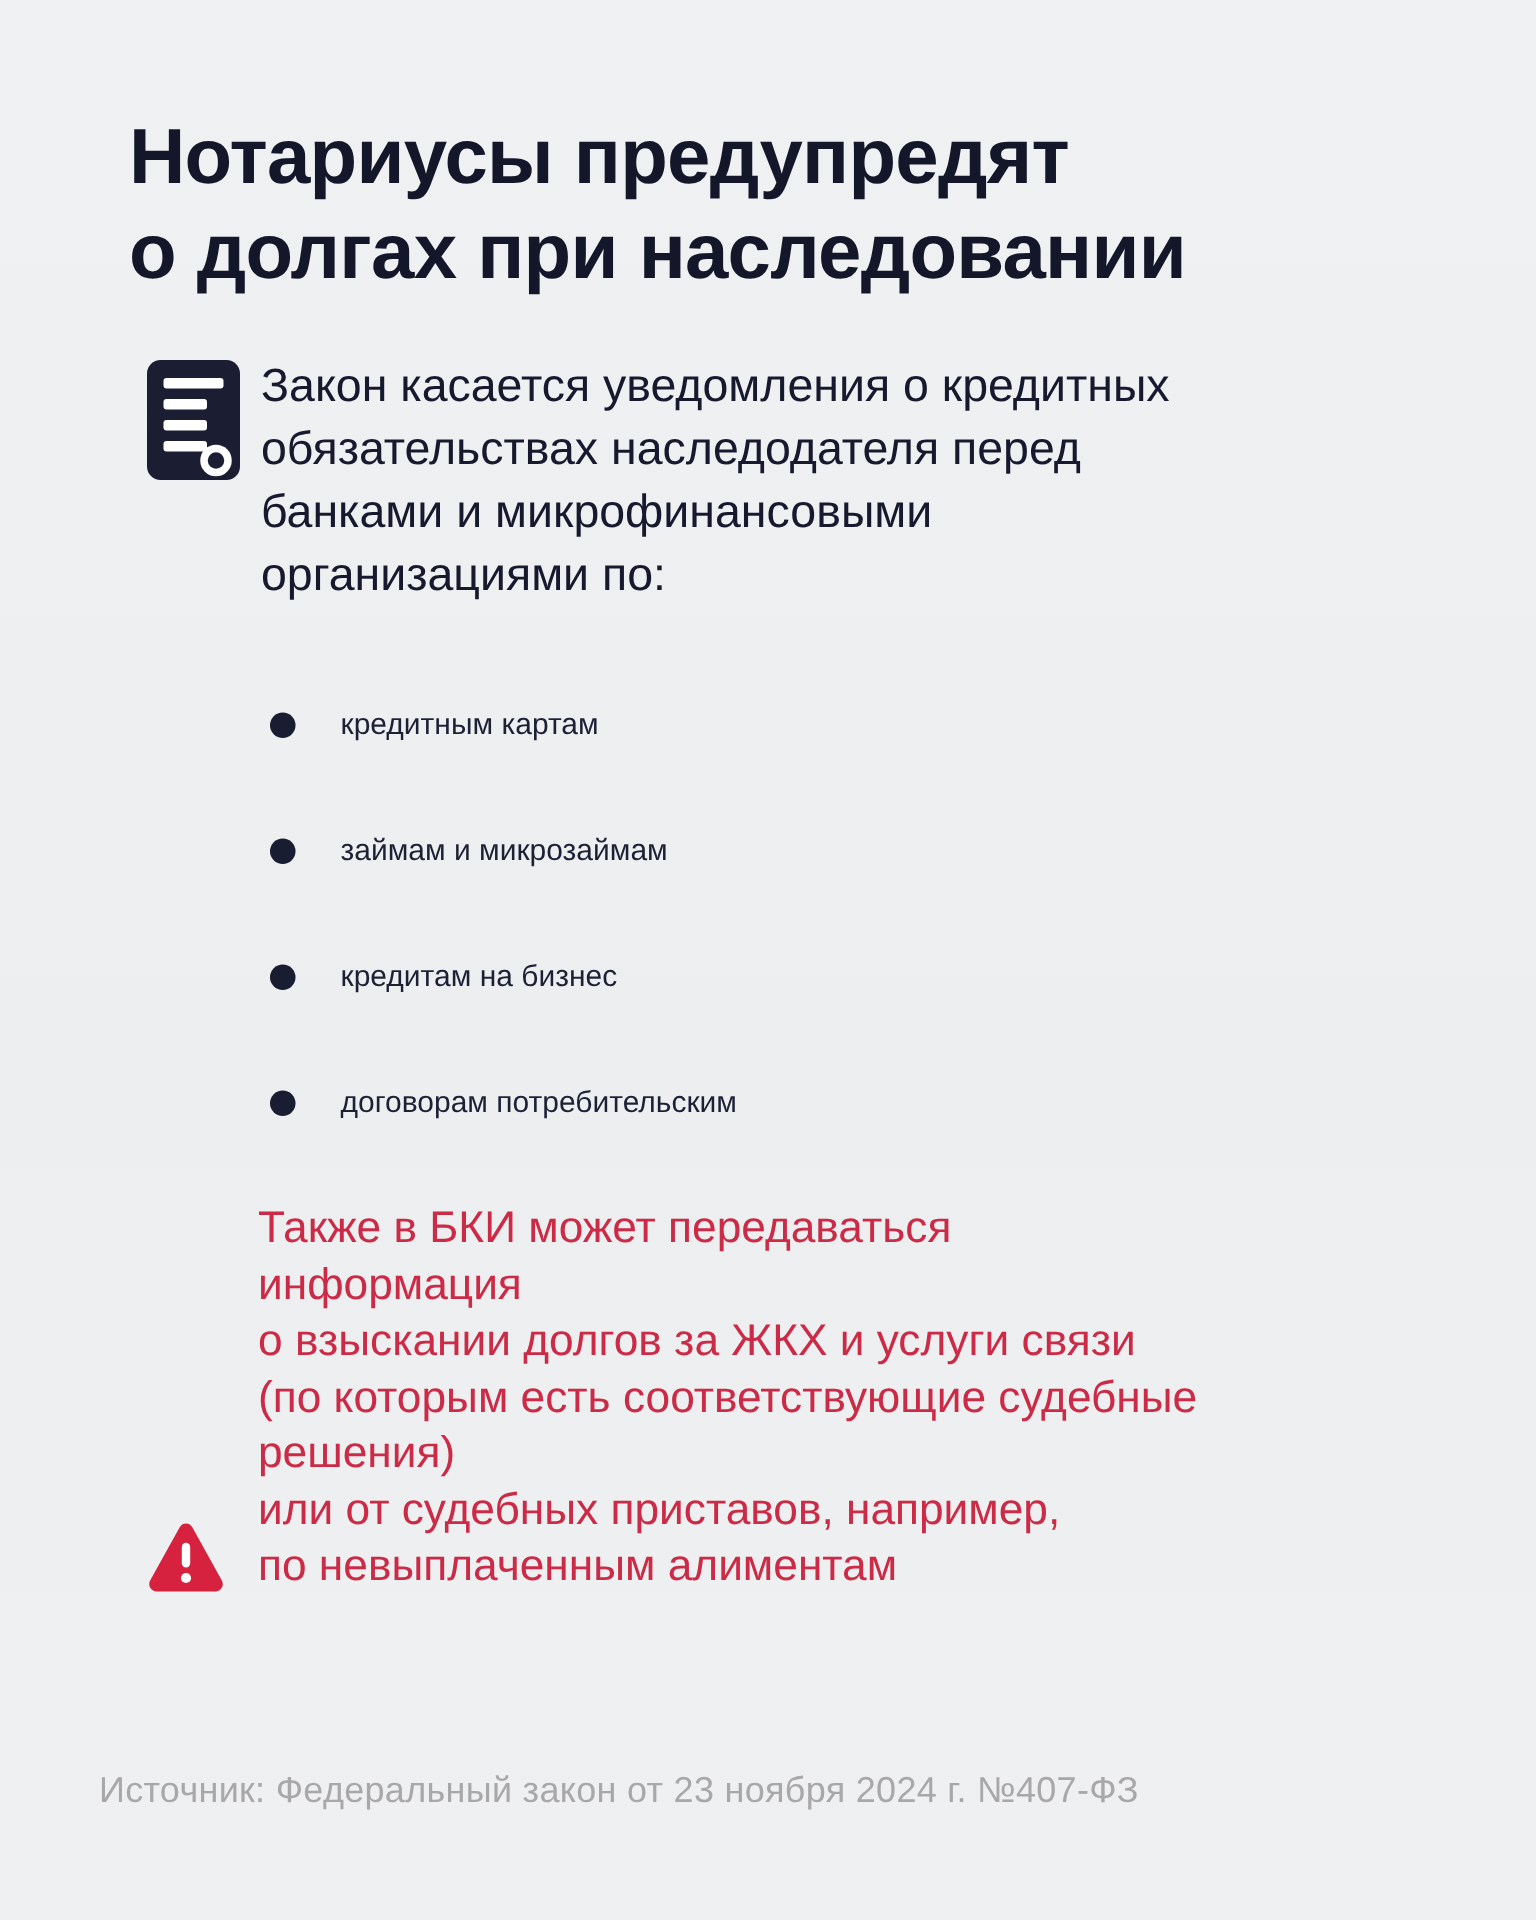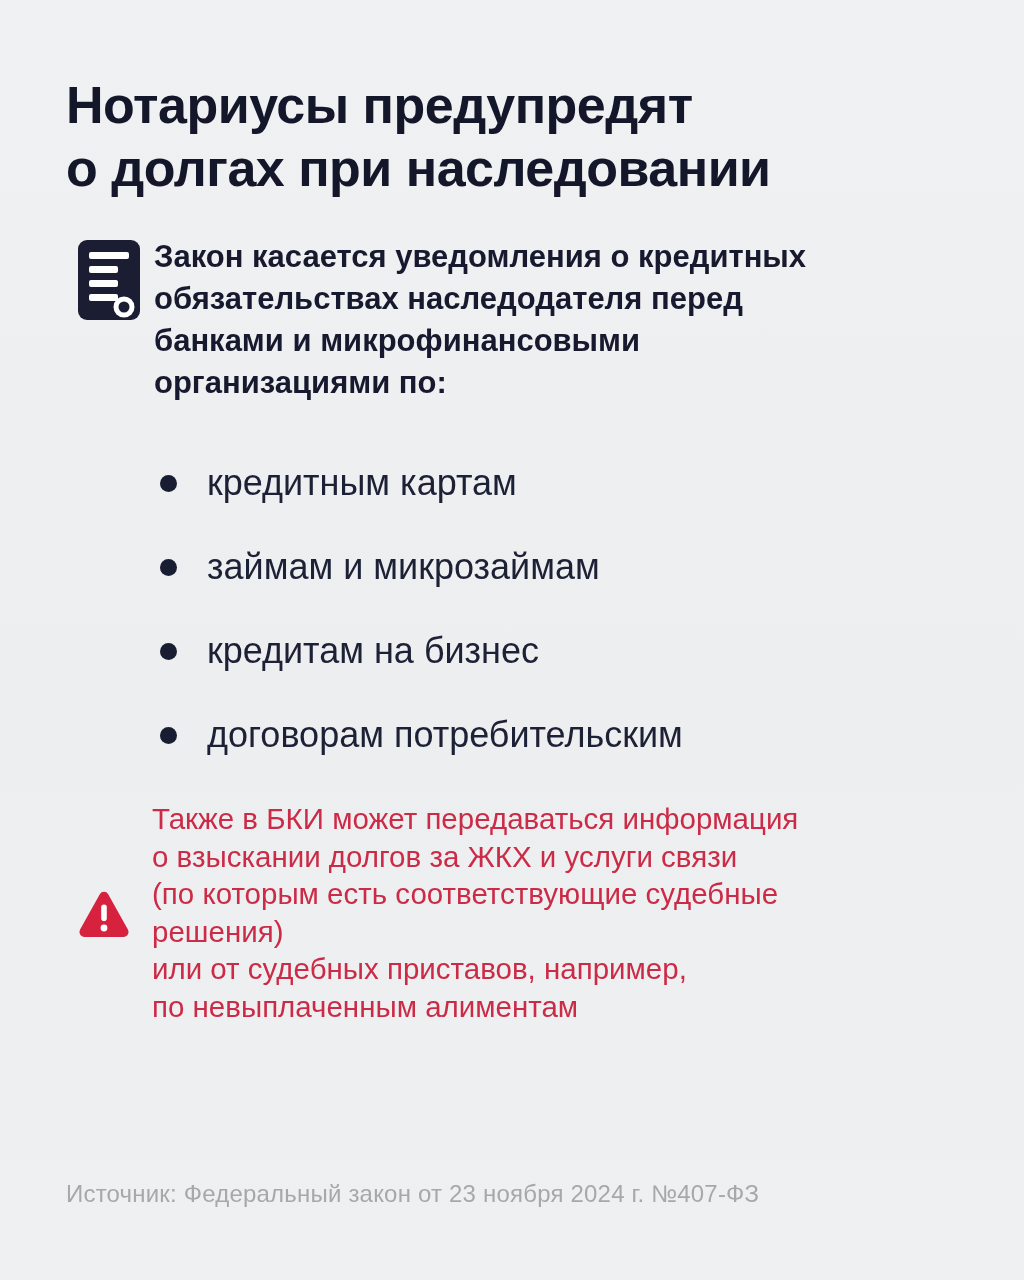--- a/index.html
+++ b/index.html
@@ -8,21 +8,21 @@
   }
   body {
     width: 1024px;
     height: 1280px;
     background: linear-gradient(180deg, #f0f1f2 0%, #edeeef 55%, #eff0f1 100%);
     font-family: "Liberation Sans", sans-serif;
     color: #14172a;
     overflow: hidden;
   }
   .container {
-    padding: 0 60px 0 66px;
+    padding: 0 60px 0 86px;
     box-sizing: border-box;
     width: 874px;
     height: 1280px;
     position: relative;
   }
   .page-title {
     margin: 0;
     padding-top: 74px;
     font-size: 52px;
     font-weight: bold;
@@ -39,50 +39,50 @@
   }
   .intro-icon {
     flex: 0 0 auto;
     width: 62px;
     height: 82px;
     margin-top: 4px;
   }
   .intro-text {
     margin: 0 0 0 14px;
     font-size: 31px;
-    font-weight: bold;
+    font-weight: normal;
     line-height: 1.36;
     color: #171a2e;
     white-space: pre-line;
   }
   .bullet-list {
     list-style: none;
     margin: 60px 0 0 0;
     padding: 0;
   }
   .bullet-item {
     position: relative;
     padding-left: 141px;
-    font-size: 36px;
+    font-size: 20px;
     line-height: 38px;
     color: #1d2136;
     margin-bottom: 46px;
   }
   .bullet-dot {
     position: absolute;
     left: 94px;
     top: 11px;
     width: 17px;
     height: 17px;
     border-radius: 50%;
     background: #191d31;
   }
   .warning-row {
     display: flex;
-    align-items: center;
+    align-items: flex-end;
     margin-top: 32px;
     padding-left: 12px;
   }
   .warning-icon {
     flex: 0 0 auto;
     width: 52px;
     height: 49px;
     margin-top: 3px;
   }
   .warning-text {

